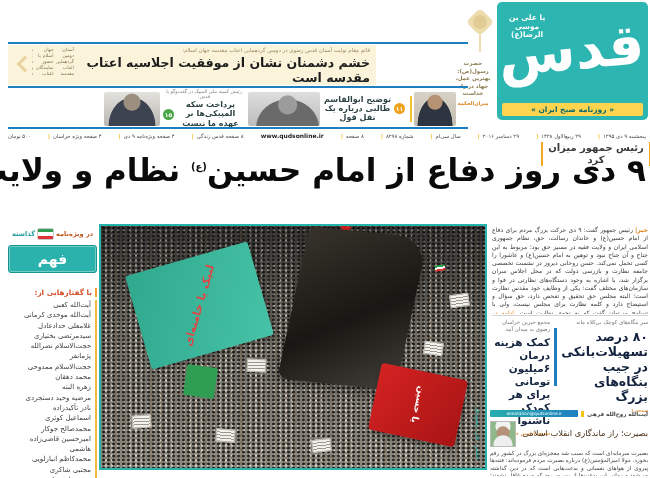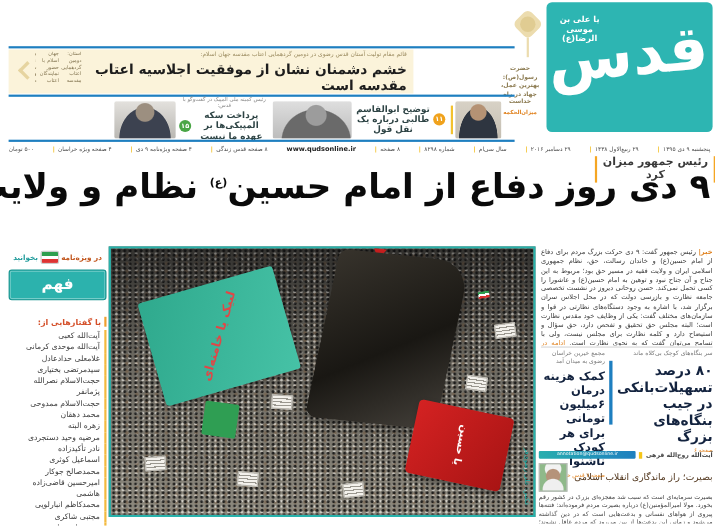--- a/index.html
+++ b/index.html
@@ -155,20 +155,21 @@
 
 <div class="page">
 
   <div class="teal-box">
     <div class="logo-main">قدس</div>
     <div class="logo-stack">
       <div>یا علی بن</div>
       <div>موسی</div>
       <div>الرضا(ع)</div>
     </div>
+    <div class="tagline">« روزنامه صبح ایران »</div>
   </div>
   <div class="ornament"></div>
   <div class="orn-stem"></div>
   <div class="quote-box">
     <div>حضرت رسول(ص):</div>
     <div>بهترین عمل،</div>
     <div>جهاد در راه</div>
     <div>خداست</div>
     <div class="quote-ref">میزان‌الحکمه</div>
   </div>
@@ -275,21 +276,21 @@
       <div class="yad-headline">بصیرت؛ راز ماندگاری انقلاب اسلامی</div>
       <div class="yad-photo"></div>
     </div>
     <div class="yad-body">بصیرت سرمایه‌ای است که سبب شد معجزه‌ای بزرگ در کشور رقم بخورد. مولا امیرالمؤمنین(ع) درباره بصیرت مردم فرموده‌اند: فتنه‌ها پیروی از هواهای نفسانی و بدعت‌هایی است که در دین گذاشته می‌شود و زمانی این بدعت‌ها از بین می‌رود که مردم غافل نشوند؛ از این رو کسی که حق و باطل را بشناسد و از هوای نفس تبعیت نکند، از فتنه نجات می‌یابد.</div>
   </div>
 
   <div class="sidebar">
     <div class="sb-header">
       <span class="sb-h-pre">در ویژه‌نامه</span>
       <span class="sb-logo"></span>
-      <span class="sb-h-post">بخوانید</span>
+      <span class="sb-h-post">گذاشته</span>
     </div>
     <div class="sb-banner">فهم شجاعانه</div>
     <div class="sb-sub">با گفتارهایی از:</div>
     <div class="sb-list">
       <div class="sb-name">آیت‌الله کعبی</div>
       <div class="sb-name">آیت‌الله موحدی کرمانی</div>
       <div class="sb-name">غلامعلی حدادعادل</div>
       <div class="sb-name">سیدمرتضی بختیاری</div>
       <div class="sb-name">حجت‌الاسلام نصرالله پژمانفر</div>
       <div class="sb-name">حجت‌الاسلام ممدوحی</div>

